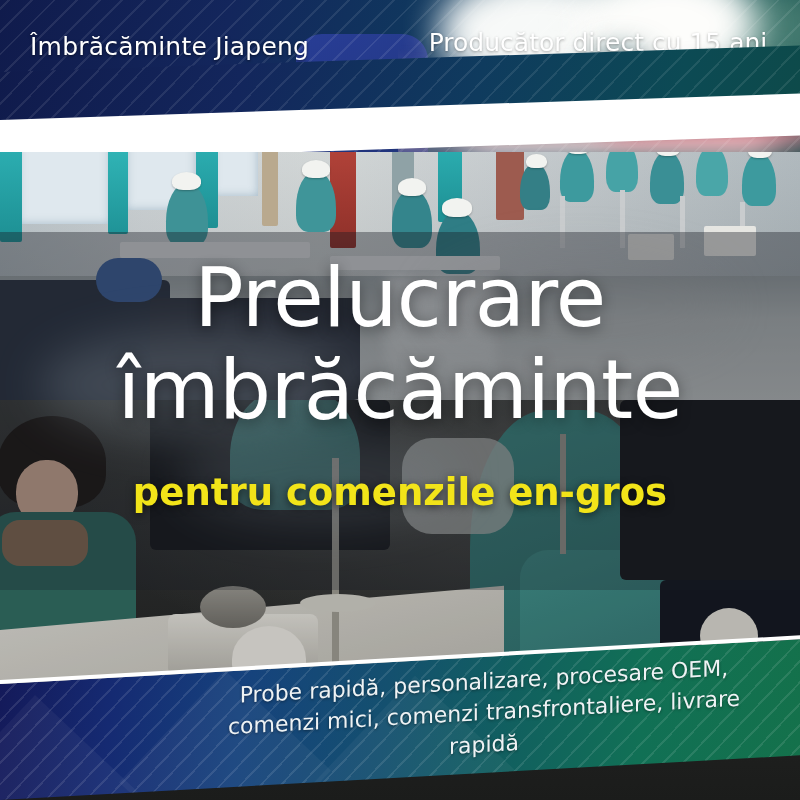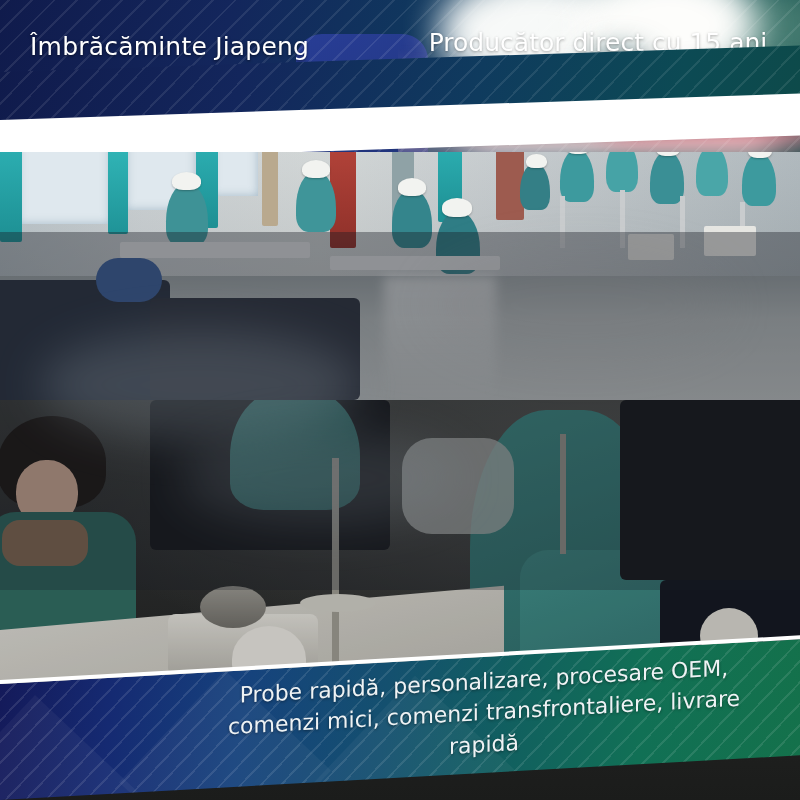--- a/index.html
+++ b/index.html
@@ -325,22 +325,27 @@
     <div class="hdr-sub">Jiapeng garment</div>
 
     <div class="hdr-right">Producător direct cu 15 ani experiență în procesarea îmbrăcămintei</div>
 
     <div class="hdr-edge">
       <div class="hdr-edge-fill"></div>
       <div class="hdr-edge-stripes"></div>
     </div>
   </div>
 
+  <div class="headline">
+    <span>Prelucrare</span>
+    <span class="l2">îmbrăcăminte</span>
+  </div>
 
   <div class="subhead">
+    <div>pentru comenzile en-gros</div>
   </div>
 
   <div class="footer">
     <div class="stripes"></div>
     <div class="ft-chev" style="left:-40px;top:44px;width:150px;height:150px;"></div>
     <div class="ft-chev" style="left:150px;top:30px;width:150px;height:150px;"></div>
     <div class="ft-chev" style="left:340px;top:46px;width:150px;height:150px;"></div>
   </div>
   <div class="footer-text">
     <span>Probe rapidă, personalizare, procesare OEM, comenzi mici, comenzi transfrontaliere, livrare rapidă</span>

